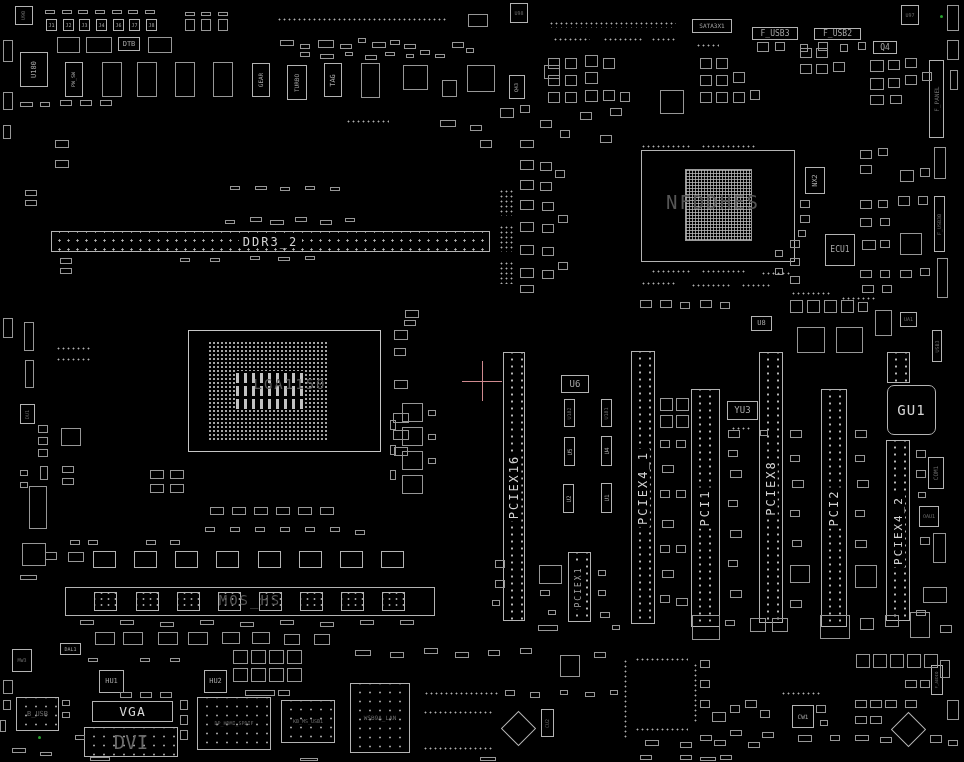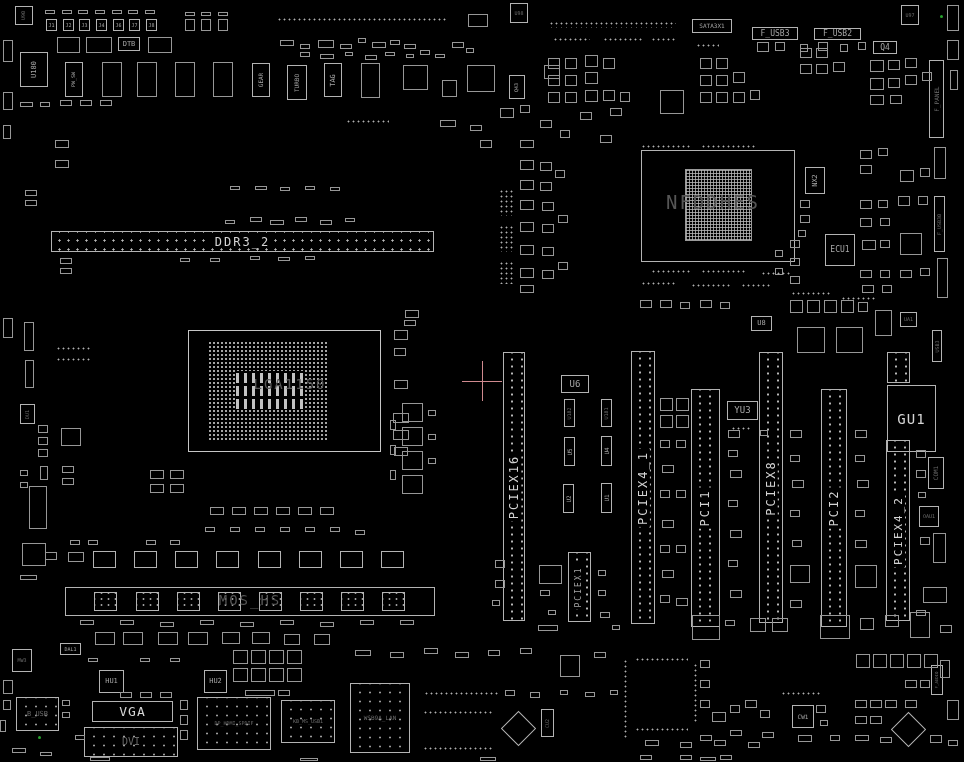--- a/index.html
+++ b/index.html
@@ -104,21 +104,21 @@
     </div>
     <div class="c t-lbl" style="left: 873px; top: 41px; width: 24px; height: 13px;">
       <span style="font-size: 8px;">Q4</span>
     </div>
     <div class="c t-lbl dim" style="left: 901px; top: 5px; width: 18px; height: 20px;">
       <span style="font-size: 5px;">U97</span>
     </div>
     <div class="c t-vlbl dim" style="left: 929px; top: 60px; width: 15px; height: 78px;">
       <span style="font-size: 6px;">F_PANEL</span>
     </div>
-    <div class="c t-hslot bright" style="left: 51px; top: 231px; width: 383px; height: 21px;">
+    <div class="c t-hslot bright" style="left: 51px; top: 231px; width: 439px; height: 21px;">
       <span style="font-size: 12px;">DDR3_2</span>
     </div>
     <div class="c t-box" style="left: 641px; top: 150px; width: 154px; height: 112px;"></div>
     <div class="c t-bga" style="left: 685px; top: 169px; width: 67px; height: 72px;"></div>
     <div class="c t-text wm" style="left: 646px; top: 191px; width: 134px; height: 22px;">
       <span style="font-size: 19px;">NFDDHES</span>
     </div>
     <div class="c t-vlbl" style="left: 805px; top: 167px; width: 20px; height: 27px;">
       <span style="font-size: 7px;">NX2</span>
     </div>
@@ -180,21 +180,21 @@
     </div>
     <div class="c t-lbl dim" style="left: 900px; top: 312px; width: 17px; height: 15px;">
       <span style="font-size: 5px;">UA1</span>
     </div>
     <div class="c t-vlbl dim" style="left: 932px; top: 330px; width: 10px; height: 32px;">
       <span style="font-size: 5px;">USB3</span>
     </div>
     <div class="c t-lbl" style="left: 727px; top: 401px; width: 31px; height: 19px;">
       <span style="font-size: 9px;">YU3</span>
     </div>
-    <div class="c t-lbl bright" style="left: 887px; top: 385px; width: 49px; height: 67px;">
+    <div class="c t-lbl bright" style="left: 887px; top: 385px; width: 49px; height: 50px; border-radius: 7px;">
       <span style="font-size: 14px;">GU1</span>
     </div>
     <div class="c t-vlbl dim" style="left: 928px; top: 457px; width: 16px; height: 32px;">
       <span style="font-size: 6px;">COM1</span>
     </div>
     <div class="c t-lbl dim" style="left: 919px; top: 506px; width: 20px; height: 21px;">
       <span style="font-size: 5px;">OAU1</span>
     </div>
     <div class="c t-vlbl dim" style="left: 20px; top: 404px; width: 15px; height: 20px;">
       <span style="font-size: 5px;">DU1</span>
@@ -231,21 +231,21 @@
     <div class="c t-lbl" style="left: 204px; top: 670px; width: 23px; height: 23px;">
       <span style="font-size: 7px;">HU2</span>
     </div>
     <div class="c t-dotgrid dim" style="left: 16px; top: 697px; width: 43px; height: 34px;">
       <span style="font-size: 7px;">B_USB</span>
     </div>
     <div class="c t-lbl bright" style="left: 92px; top: 701px; width: 81px; height: 21px;">
       <span style="font-size: 13px;">VGA</span>
     </div>
     <div class="c t-dotgrid dim" style="left: 84px; top: 727px; width: 94px; height: 30px;">
-      <span style="font-size: 10px;">DVI</span>
+      <span style="font-size: 19px;">DVI</span>
     </div>
     <div class="c t-dotgrid dim" style="left: 197px; top: 697px; width: 74px; height: 53px;">
       <span style="font-size: 5px;">DP_HDMI_SPDIF</span>
     </div>
     <div class="c t-dotgrid dim" style="left: 281px; top: 700px; width: 54px; height: 43px;">
       <span style="font-size: 5px;">KB_MS_USB1</span>
     </div>
     <div class="c t-dotgrid dim" style="left: 350px; top: 683px; width: 60px; height: 70px;">
       <span style="font-size: 6px;">WSB9A_LAN</span>
     </div>

